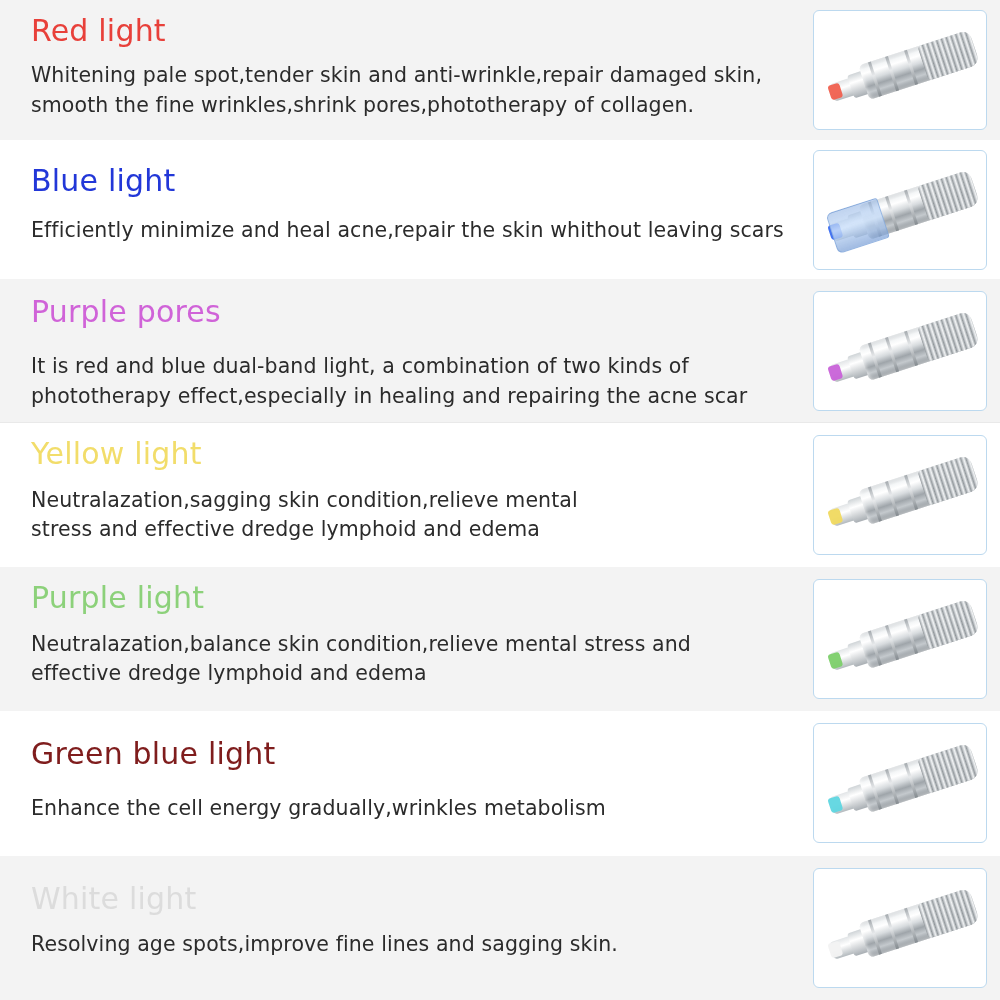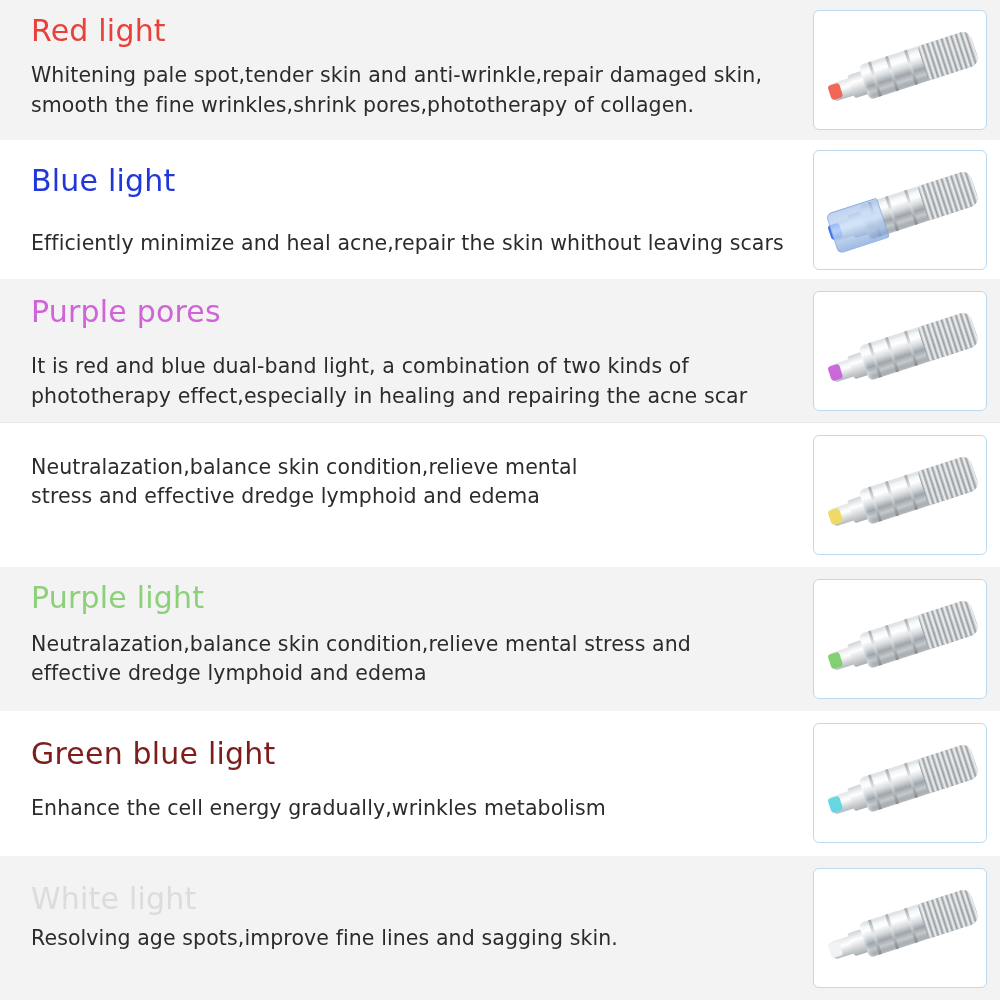--- a/index.html
+++ b/index.html
@@ -183,21 +183,21 @@
 
         </div>
       </div>
     </div>
   </div>
   <div class="sep"></div>
 
   <div class="row bg-white cartridge-on" style="height:139px;">
     <div class="text-col" style="padding-top:24px;">
       <div class="title" style="color:#2237d8;">Blue light</div>
-      <div class="desc" style="margin-top:32px;">Efficiently minimize and heal acne,repair the skin whithout leaving scars</div>
+      <div class="desc" style="margin-top:19px;">Efficiently minimize and heal acne,repair the skin whithout leaving scars</div>
     </div>
     <div class="img-col" style="height:139px;">
       <div class="photo-card">
         <div class="pen">
           <div class="tip"></div>
             <div class="glow" style="background:#3a6cf0;"></div>
           <div class="neck"></div>
             <div class="body"></div>
           <div class="ring" style="left:44px;"></div>
             <div class="ring" style="left:62px;"></div>
@@ -229,21 +229,22 @@
           <div class="grip"></div>
 
         </div>
       </div>
     </div>
   </div>
   <div class="sep"></div>
 
   <div class="row bg-white" style="height:144px;">
     <div class="text-col" style="padding-top:14px;">
-      <div class="desc" style="margin-top:16px;">Neutralazation,balance skin condition,relieve mental
+      <div class="title" style="color:#f2dd6a;">Yellow light</div>
+      <div class="desc" style="margin-top:16px;">Neutralazation,sagging skin condition,relieve mental
 stress and effective dredge lymphoid and edema</div>
     </div>
     <div class="img-col" style="height:144px;">
       <div class="photo-card">
         <div class="pen">
           <div class="tip"></div>
             <div class="glow" style="background:#f0d95f;"></div>
           <div class="neck"></div>
             <div class="body"></div>
           <div class="ring" style="left:44px;"></div>
@@ -300,21 +301,21 @@
 
         </div>
       </div>
     </div>
   </div>
   <div class="sep"></div>
 
   <div class="row bg-grey" style="height:144px;">
     <div class="text-col" style="padding-top:26px;">
       <div class="title" style="color:#dcdcdc;">White light</div>
-      <div class="desc" style="margin-top:9px;">Resolving age spots,improve fine lines and sagging skin.</div>
+      <div class="desc" style="margin-top:15px;">Resolving age spots,improve fine lines and sagging skin.</div>
     </div>
     <div class="img-col" style="height:144px;">
       <div class="photo-card">
         <div class="pen">
           <div class="tip"></div>
             <div class="glow" style="background:#f2f2f2;"></div>
           <div class="neck"></div>
             <div class="body"></div>
           <div class="ring" style="left:44px;"></div>
             <div class="ring" style="left:62px;"></div>

